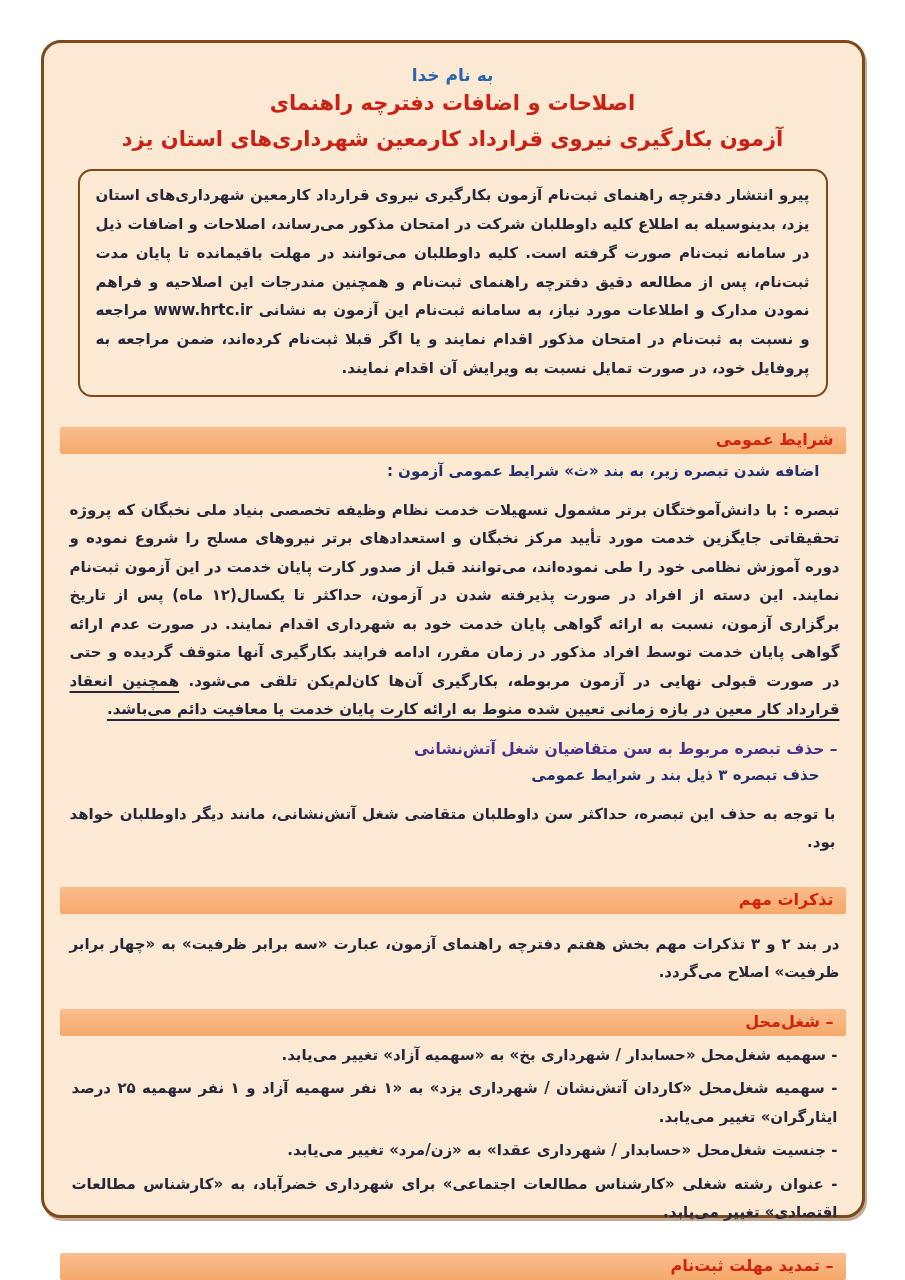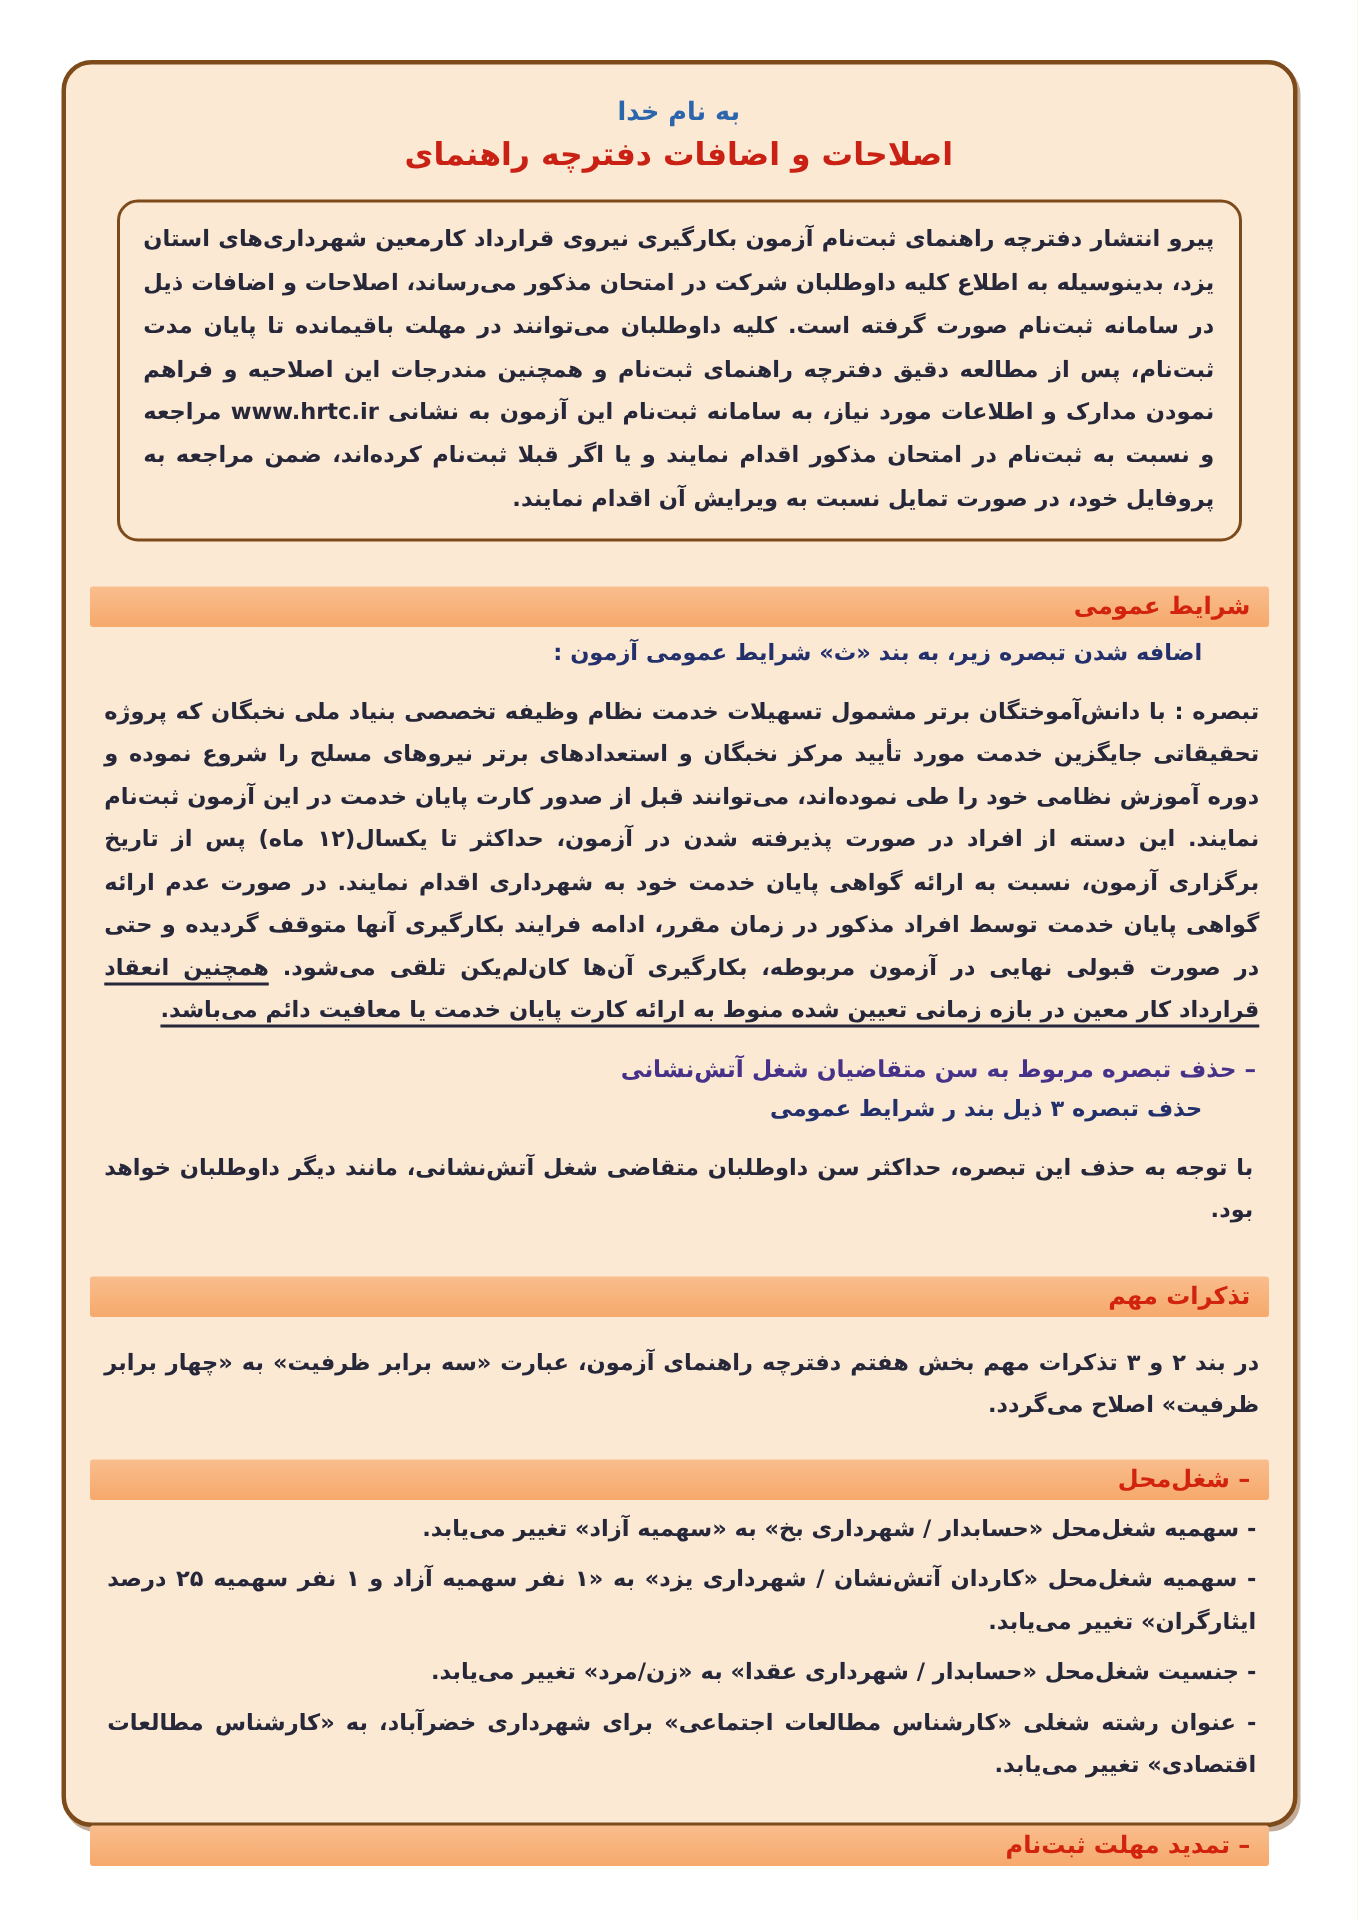--- a/index.html
+++ b/index.html
@@ -41,21 +41,21 @@
   .bar-notes{margin-top:30px;}
   .bar-job{margin-top:22px;}
   .bar-deadline{margin-top:26px;}
   .subhead{
     color:#473289;font-weight:bold;font-size:15.5px;
     padding-right:24px;margin-top:14px;
   }
   .subhead-2{margin-top:16px;}
   .lead{
     color:#23306b;font-weight:bold;font-size:15px;
-    padding-right:60px;margin-top:8px;
+    padding-right:42px;margin-top:8px;
   }
   .para{
     color:#27273a;font-weight:bold;font-size:15px;line-height:1.9;
     text-align:justify;padding:0 22px 0 26px;margin-top:16px;
   }
   .para-indent{padding-right:26px;}
   .underlined{
     text-decoration:underline;
     text-underline-offset:5px;
     text-decoration-thickness:1.5px;
@@ -66,20 +66,21 @@
   }
 </style>
 </head>
 <body>
 
 <div class="sheet">
 
   <div class="bismillah">به نام خدا</div>
 
   <div class="title">اصلاحات و اضافات دفترچه راهنمای</div>
+  <div class="title">آزمون بکارگیری نیروی قرارداد کارمعین شهرداری‌های استان یزد</div>
 
   <div class="intro-box">
     <span>پیرو انتشار دفترچه راهنمای ثبت‌نام آزمون بکارگیری نیروی قرارداد کارمعین شهرداری‌های استان یزد، بدینوسیله به اطلاع کلیه داوطلبان شرکت در امتحان مذکور می‌رساند، اصلاحات و اضافات ذیل در سامانه ثبت‌نام صورت گرفته است. کلیه داوطلبان می‌توانند در مهلت باقیمانده تا پایان مدت ثبت‌نام، پس از مطالعه دقیق دفترچه راهنمای ثبت‌نام و همچنین مندرجات این اصلاحیه و فراهم نمودن مدارک و اطلاعات مورد نیاز، به سامانه ثبت‌نام این آزمون به نشانی </span><span class="url">www.hrtc.ir</span><span> مراجعه و نسبت به ثبت‌نام در امتحان مذکور اقدام نمایند و یا اگر قبلا ثبت‌نام کرده‌اند، ضمن مراجعه به پروفایل خود، در صورت تمایل نسبت به ویرایش آن اقدام نمایند.</span>
   </div>
 
   <div class="bar bar-general">
     <span>شرایط عمومی</span>
   </div>
 
   <div class="lead">اضافه شدن تبصره زیر، به بند «ث» شرایط عمومی آزمون :</div>

